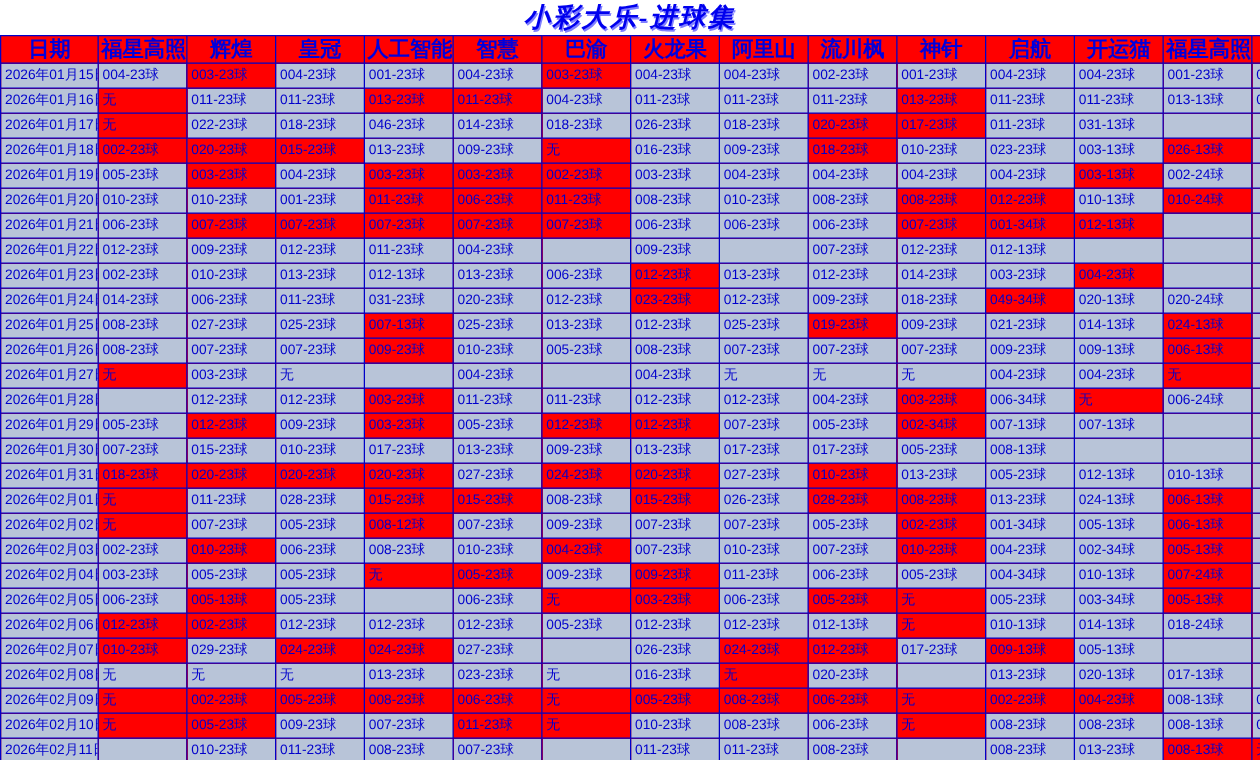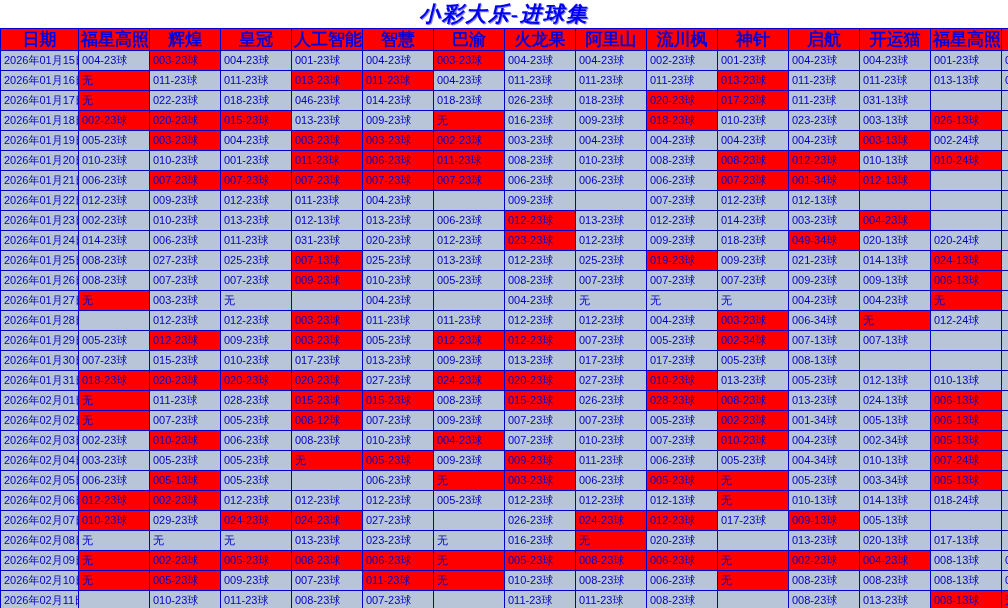--- a/index.html
+++ b/index.html
@@ -360,21 +360,21 @@
           <td class="cell-blue">012-23球</td>
           <td class="cell-red">003-23球</td>
           <td class="cell-blue">011-23球</td>
           <td class="cell-blue">011-23球</td>
           <td class="cell-blue">012-23球</td>
           <td class="cell-blue">012-23球</td>
           <td class="cell-blue">004-23球</td>
           <td class="cell-red">003-23球</td>
           <td class="cell-blue">006-34球</td>
           <td class="cell-red">无</td>
-          <td class="cell-blue">012-24球</td>
+          <td class="cell-blue">006-24球</td>
           <td class="cell-empty"></td>
         </tr>
         <tr>
           <td class="date">2026年01月29日</td>
           <td class="cell-blue">005-23球</td>
           <td class="cell-red">012-23球</td>
           <td class="cell-blue">009-23球</td>
           <td class="cell-red">003-23球</td>
           <td class="cell-blue">005-23球</td>
           <td class="cell-red">012-23球</td>

